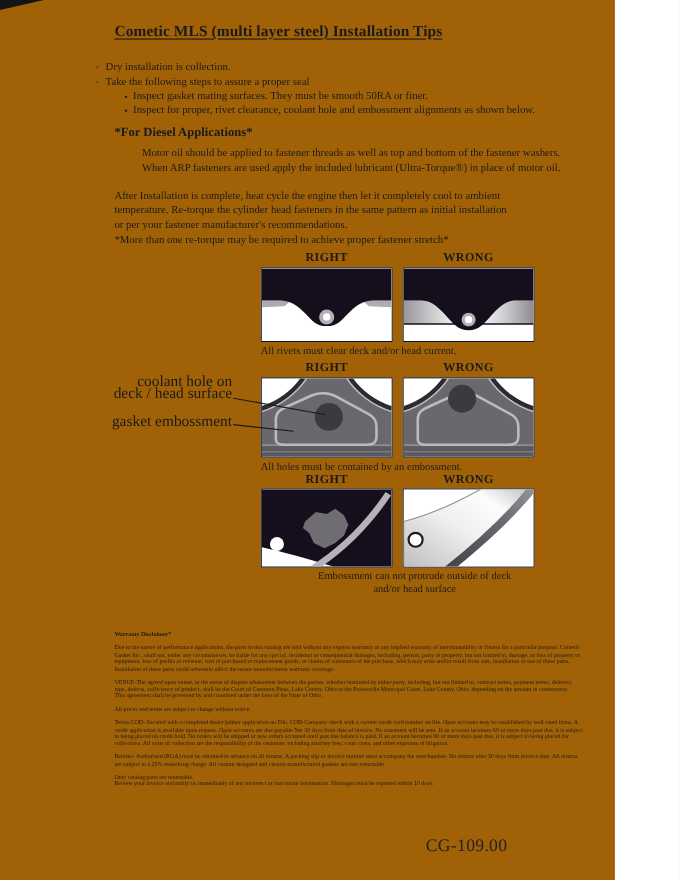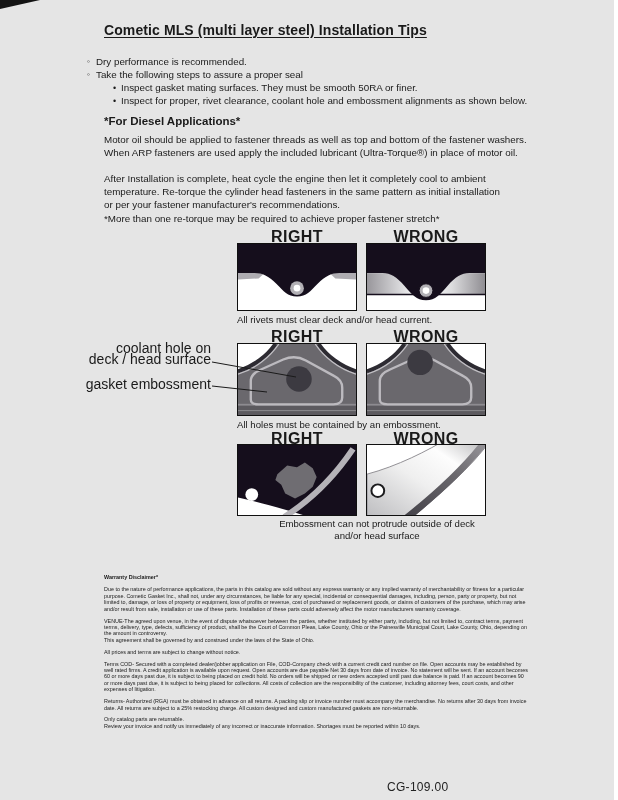--- a/index.html
+++ b/index.html
@@ -1,54 +1,54 @@
 <!DOCTYPE html>
 <html><head>
 <meta charset="utf-8">
 <style>
   html,body{margin:0;padding:0;background:#ffffff;}
-  .page{position:relative;width:614px;height:800px;background:#e5e5e5;overflow:hidden;
-        font-family:Liberation Sans, sans-serif;color:#1a1a1a;}
+  .page{position:relative;width:559px;height:800px;background:#a16207;overflow:hidden;
+        font-family:Liberation Serif, serif;color:#1a1a1a;}
   .abs{position:absolute;}
   .corner-mark{position:absolute;top:0;left:0;width:0;height:0;
         border-top:9px solid #141414;border-right:40px solid transparent;}
   .title{left:104px;top:22px;font-size:14px;font-weight:bold;
         text-decoration:underline;text-underline-offset:2px;letter-spacing:.1px;}
   .bullet{left:87px;font-size:9.8px;line-height:12px;white-space:nowrap;}
   .bullet .dot{display:inline-block;width:9px;font-size:8px;vertical-align:top;line-height:12px;}
   .subbullet{left:113px;font-size:9.8px;line-height:12px;white-space:nowrap;}
   .subbullet .dot{display:inline-block;width:8px;font-size:9px;vertical-align:top;line-height:12px;}
   .h2{left:104px;font-size:11.5px;font-weight:bold;}
   .para{left:104px;width:440px;font-size:9.8px;line-height:13px;white-space:pre-line;}
-  .dlabel{width:120px;text-align:center;font-size:16px;font-weight:bold;letter-spacing:.4px;}
+  .dlabel{width:120px;text-align:center;font-size:11px;font-weight:bold;letter-spacing:.4px;}
   .dbox{width:120px;box-sizing:border-box;border:1.6px solid #101010;background:#fff;}
   .dbox svg{display:block;width:100%;height:100%;}
   .caption{left:237px;font-size:9.6px;line-height:11.5px;white-space:pre-line;}
   .sidelabel{width:151px;text-align:right;font-size:14px;line-height:10.5px;white-space:pre-line;}
   .legal{left:104px;width:426px;font-size:5.4px;line-height:6.4px;}
   .legal p{margin:0 0 5.5px 0;white-space:pre-line;}
   .legal .lh{font-weight:bold;margin-bottom:6px;}
-  .code{font-size:12px;letter-spacing:.3px;color:#222;margin-top:19px;}
+  .code{font-size:16px;letter-spacing:.3px;color:#222;}
   .ptr{position:absolute;pointer-events:none;}
 </style>
 </head>
 <body>
 
 <div class="page">
   <div class="corner-mark"></div>
 
   <div class="abs title">Cometic MLS (multi layer steel) Installation Tips</div>
 
-  <div class="abs bullet" style="top:56px;"><span class="dot">◦</span><span>Dry performance is recommended.</span></div>
+  <div class="abs bullet" style="top:56px;"><span class="dot">◦</span><span>Dry installation is collection.</span></div>
   <div class="abs bullet" style="top:69px;"><span class="dot">◦</span><span>Take the following steps to assure a proper seal</span></div>
   <div class="abs subbullet" style="top:82px;"><span class="dot">•</span><span>Inspect gasket mating surfaces.  They must be smooth 50RA or finer.</span></div>
   <div class="abs subbullet" style="top:95px;"><span class="dot">•</span><span>Inspect for proper, rivet clearance, coolant hole and embossment alignments as shown below.</span></div>
 
   <div class="abs h2" style="top:115px;">*For Diesel Applications*</div>
-  <div class="abs para" style="top:133px;">Motor oil should be applied to fastener threads as well as top and bottom of the fastener washers.
+  <div class="abs para" style="top:133px;margin-left:25px;">Motor oil should be applied to fastener threads as well as top and bottom of the fastener washers.
 When ARP fasteners are used apply the included lubricant (Ultra-Torque®) in place of motor oil.</div>
   <div class="abs para" style="top:172px;">After Installation is complete, heat cycle the engine then let it completely cool to ambient
 temperature. Re-torque the cylinder head fasteners in the same pattern as initial installation
 or per your fastener manufacturer's recommendations.</div>
   <div class="abs para" style="top:212px;">*More than one re-torque may be required to achieve proper fastener stretch*</div>
 
   <div class="abs dlabel" style="left:237px;top:228px;">RIGHT</div>
   <div class="abs dlabel" style="left:366px;top:228px;">WRONG</div>
   <div class="abs dbox" style="left:237px;top:243px;height:68px;">
     <svg viewBox="0 0 120 68" preserveAspectRatio="none">

